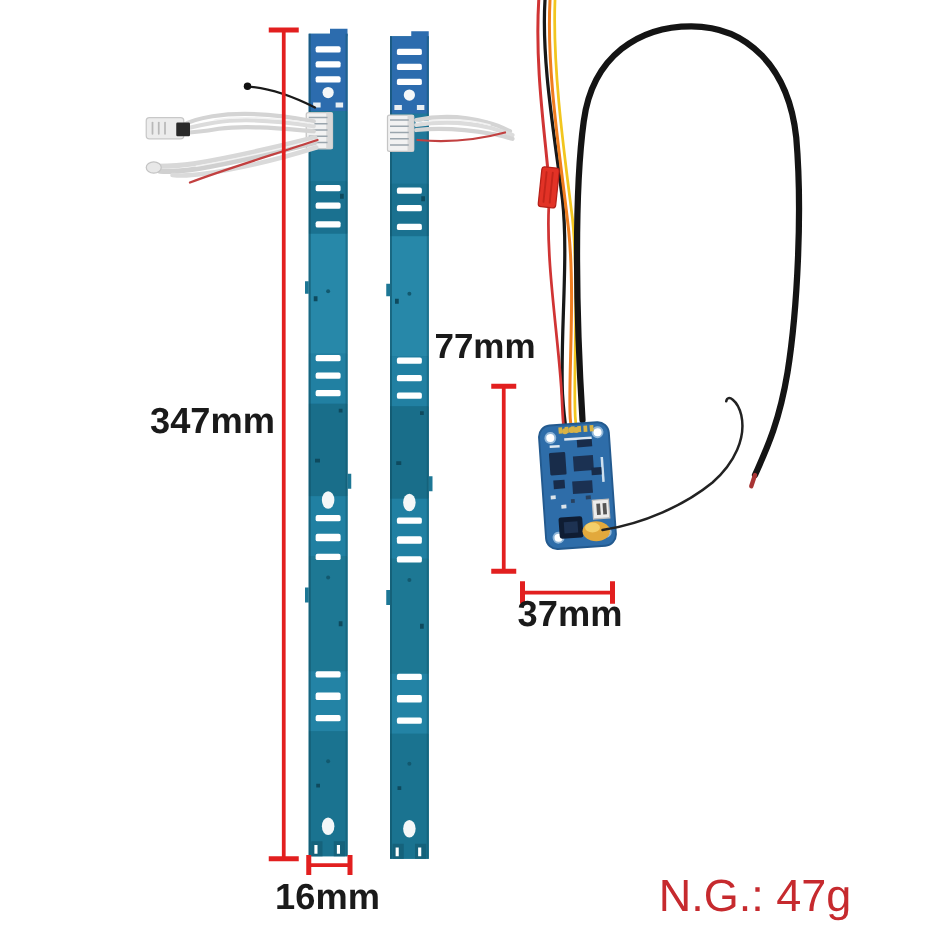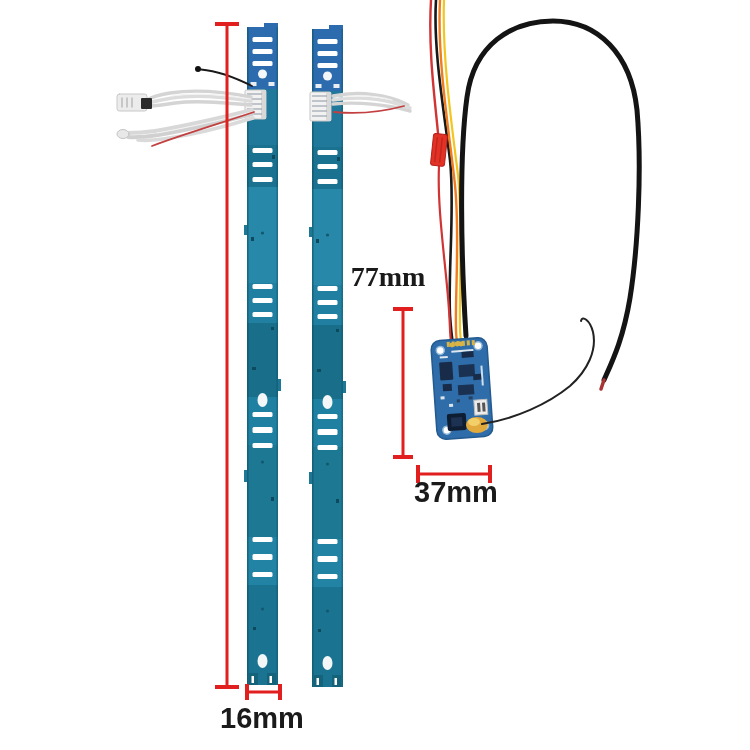--- a/index.html
+++ b/index.html
@@ -249,20 +249,22 @@
       </g>
 
       <g>
         <line x1="247" y1="692" x2="280" y2="692"></line>
         <line x1="247" y1="684" x2="247" y2="700" stroke-width="4"></line>
         <line x1="280" y1="684" x2="280" y2="700" stroke-width="4"></line>
       </g>
     </g>
   </svg>
 
-
-  <div class="dim-label center" style="left:347px;top:261px;width:82px;font-size:28px;font-family:Liberation Serif, serif;">77mm</div>
+  <div class="dim-label right" style="left:120px;top:321px;width:96px;">347mm</div>
+
+  <div class="dim-label center" style="left:347px;top:261px;width:82px;font-size:28px;">77mm</div>
 
   <div class="dim-label center" style="left:410px;top:476px;width:92px;">37mm</div>
 
   <div class="dim-label center" style="left:216px;top:702px;width:92px;">16mm</div>
 
+  <div class="weight-label" style="left:527px;top:696px;">N.G.: 47g</div>
 </div>
 
 </body></html>

